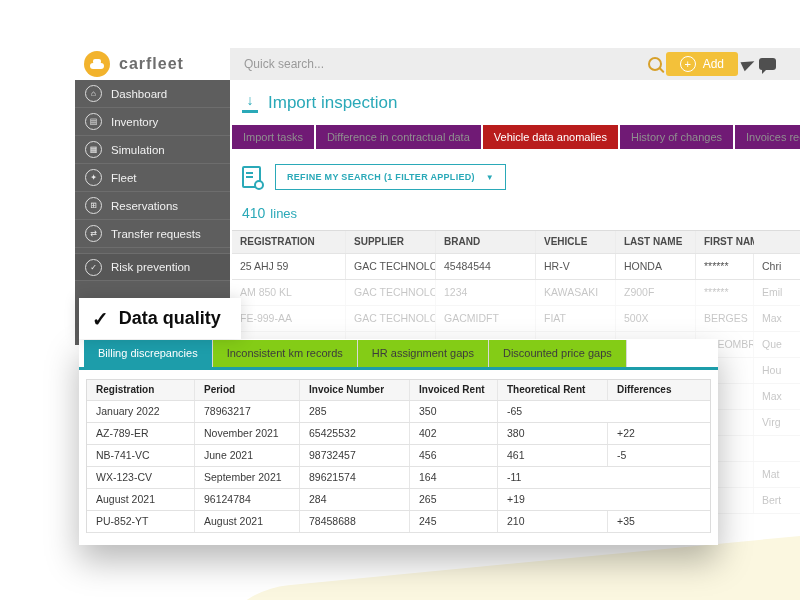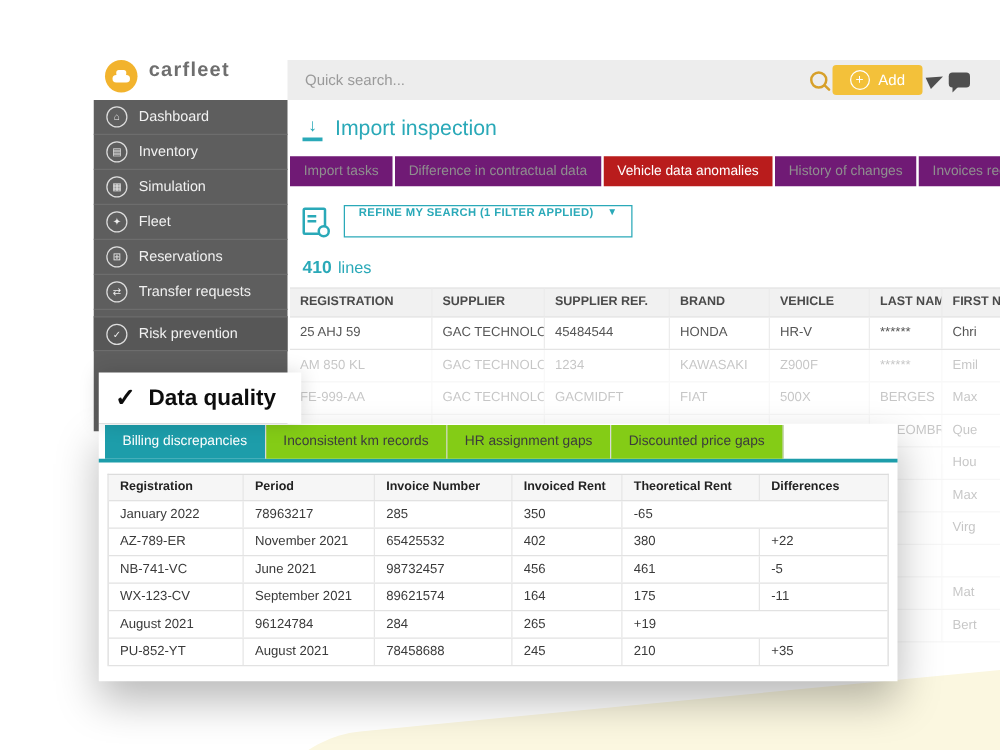--- a/index.html
+++ b/index.html
@@ -5,21 +5,21 @@
   html,body{margin:0;padding:0}
   body{width:800px;height:600px;position:relative;background:#ffffff;overflow:hidden;
        font-family:"Liberation Sans",sans-serif;}
 
   
   .blob{position:absolute;left:205px;top:558px;width:740px;height:170px;background:#fbf7e0;
         border-radius:90px 0 0 0;transform:rotate(-5.5deg);z-index:0}
 
   
   .topbar{position:absolute;left:75px;top:48px;right:0;height:32px;display:flex;z-index:2}
-  .logo-area{width:155px;background:#fff;display:flex;align-items:flex-start;gap:9px;
+  .logo-area{width:155px;background:#fff;display:flex;align-items:center;gap:9px;
              padding-left:9px;box-sizing:border-box}
   .logo-circle{width:26px;height:26px;border-radius:50%;background:#f2b32d;position:relative;flex:0 0 auto}
   .logo-car{position:absolute;left:6px;top:12px;width:14px;height:6px;background:#fff;border-radius:3px}
   .logo-car::before{content:"";position:absolute;left:3px;top:-4px;width:8px;height:5px;background:#fff;border-radius:2px}
   .brand{font-size:16px;color:#6e6e6e;font-weight:bold;letter-spacing:1px}
   .searchzone{flex:1;background:#ededed;display:flex;align-items:center;padding:0 12px;}
   .search-input{flex:1;border:none;background:transparent;font-size:12px;color:#555;outline:none;
                 font-family:inherit}
   .search-input::placeholder{color:#9a9a9a}
   .mag-icon{width:10px;height:10px;border:2px solid #d7a02a;border-radius:50%;position:relative;margin-right:4px}
@@ -52,26 +52,26 @@
   .tabs{display:flex;gap:2px;margin:12px 0 0 2px}
   .tab{background:#701a75;color:#8f8f8f;font-size:11px;height:24px;line-height:24px;padding:0 11px;
        cursor:pointer;white-space:nowrap}
   .tab.active{background:#b91c1c;color:#fff}
   .filter-row{display:flex;align-items:center;gap:14px;margin:15px 0 0 12px}
   .doc-icon{width:15px;height:18px;border:2px solid #2aa9b8;border-radius:2px;position:relative}
   .doc-icon::before{content:"";position:absolute;left:2px;top:4px;width:7px;height:2px;background:#2aa9b8;
                     box-shadow:0 4px 0 #2aa9b8}
   .doc-icon::after{content:"";position:absolute;right:-5px;bottom:-4px;width:6px;height:6px;
                    border:2px solid #2aa9b8;border-radius:50%;background:#fff}
-  .refine-btn{display:flex;gap:11px;height:26px;padding:0 11px;border:1px solid #2aa9b8;
+  .refine-btn{display:flex;align-items:center;gap:11px;height:26px;padding:0 11px;border:1px solid #2aa9b8;
               background:#fff;color:#2aa9b8;font-size:9px;font-weight:bold;letter-spacing:.3px;
               font-family:inherit;cursor:pointer}
   .caret{font-size:8px}
   .lines-row{margin:15px 0 9px 12px;font-size:13px;color:#2aa9b8}
-  .lines-count{font-weight:bold;margin-right:5px;font-size:14px}
+  .lines-count{font-weight:normal;margin-right:5px;font-size:14px}
 
   .mtable{margin-left:2px;width:568px;border-top:1px solid #dcdcdc}
   .mrow{display:grid;grid-template-columns:114px 90px 100px 80px 80px 58px 1fr;height:25px;
         border-bottom:1px solid #e4e4e4;font-size:10.5px;color:#555}
   .mrow>div{padding:0 8px;border-right:1px solid #ececec;white-space:nowrap;overflow:hidden;
             line-height:25px;box-sizing:border-box}
   .mrow>div:last-child{border-right:none}
   .mhead{background:#f1f1f1;font-weight:bold;color:#4a4a4a;font-size:10px;height:22px}
   .mhead>div{line-height:22px}
   .faded{opacity:.33}
@@ -174,32 +174,31 @@
   </div>
 
   <div class="lines-row">
     <span class="lines-count">410</span><span>lines</span>
   </div>
 
   <div class="mtable">
     <div class="mrow mhead">
       <div>REGISTRATION</div>
       <div>SUPPLIER</div>
-      <div>SUPPLIER REF.</div>
       <div>BRAND</div>
       <div>VEHICLE</div>
       <div>LAST NAME</div>
       <div>FIRST NAME</div>
     </div>
     <div class="mrow">
       <div>25 AHJ 59</div>
       <div>GAC TECHNOLOGY</div>
       <div>45484544</div>
+      <div>HR-V</div>
       <div>HONDA</div>
-      <div>HR-V</div>
       <div>******</div>
       <div>Chri</div>
     </div>
     <div class="mrow faded">
       <div>AM 850 KL</div>
       <div>GAC TECHNOLOGY</div>
       <div>1234</div>
       <div>KAWASAKI</div>
       <div>Z900F</div>
       <div>******</div>
@@ -324,21 +323,20 @@
       <div>98732457</div>
       <div>456</div>
       <div>461</div>
       <div>-5</div>
     </div>
     <div class="drow">
       <div>WX-123-CV</div>
       <div>September 2021</div>
       <div>89621574</div>
       <div>164</div>
-      <div>175</div>
       <div>-11</div>
     </div>
     <div class="drow">
       <div>August 2021</div>
       <div>96124784</div>
       <div>284</div>
       <div>265</div>
       <div>+19</div>
     </div>
     <div class="drow">

